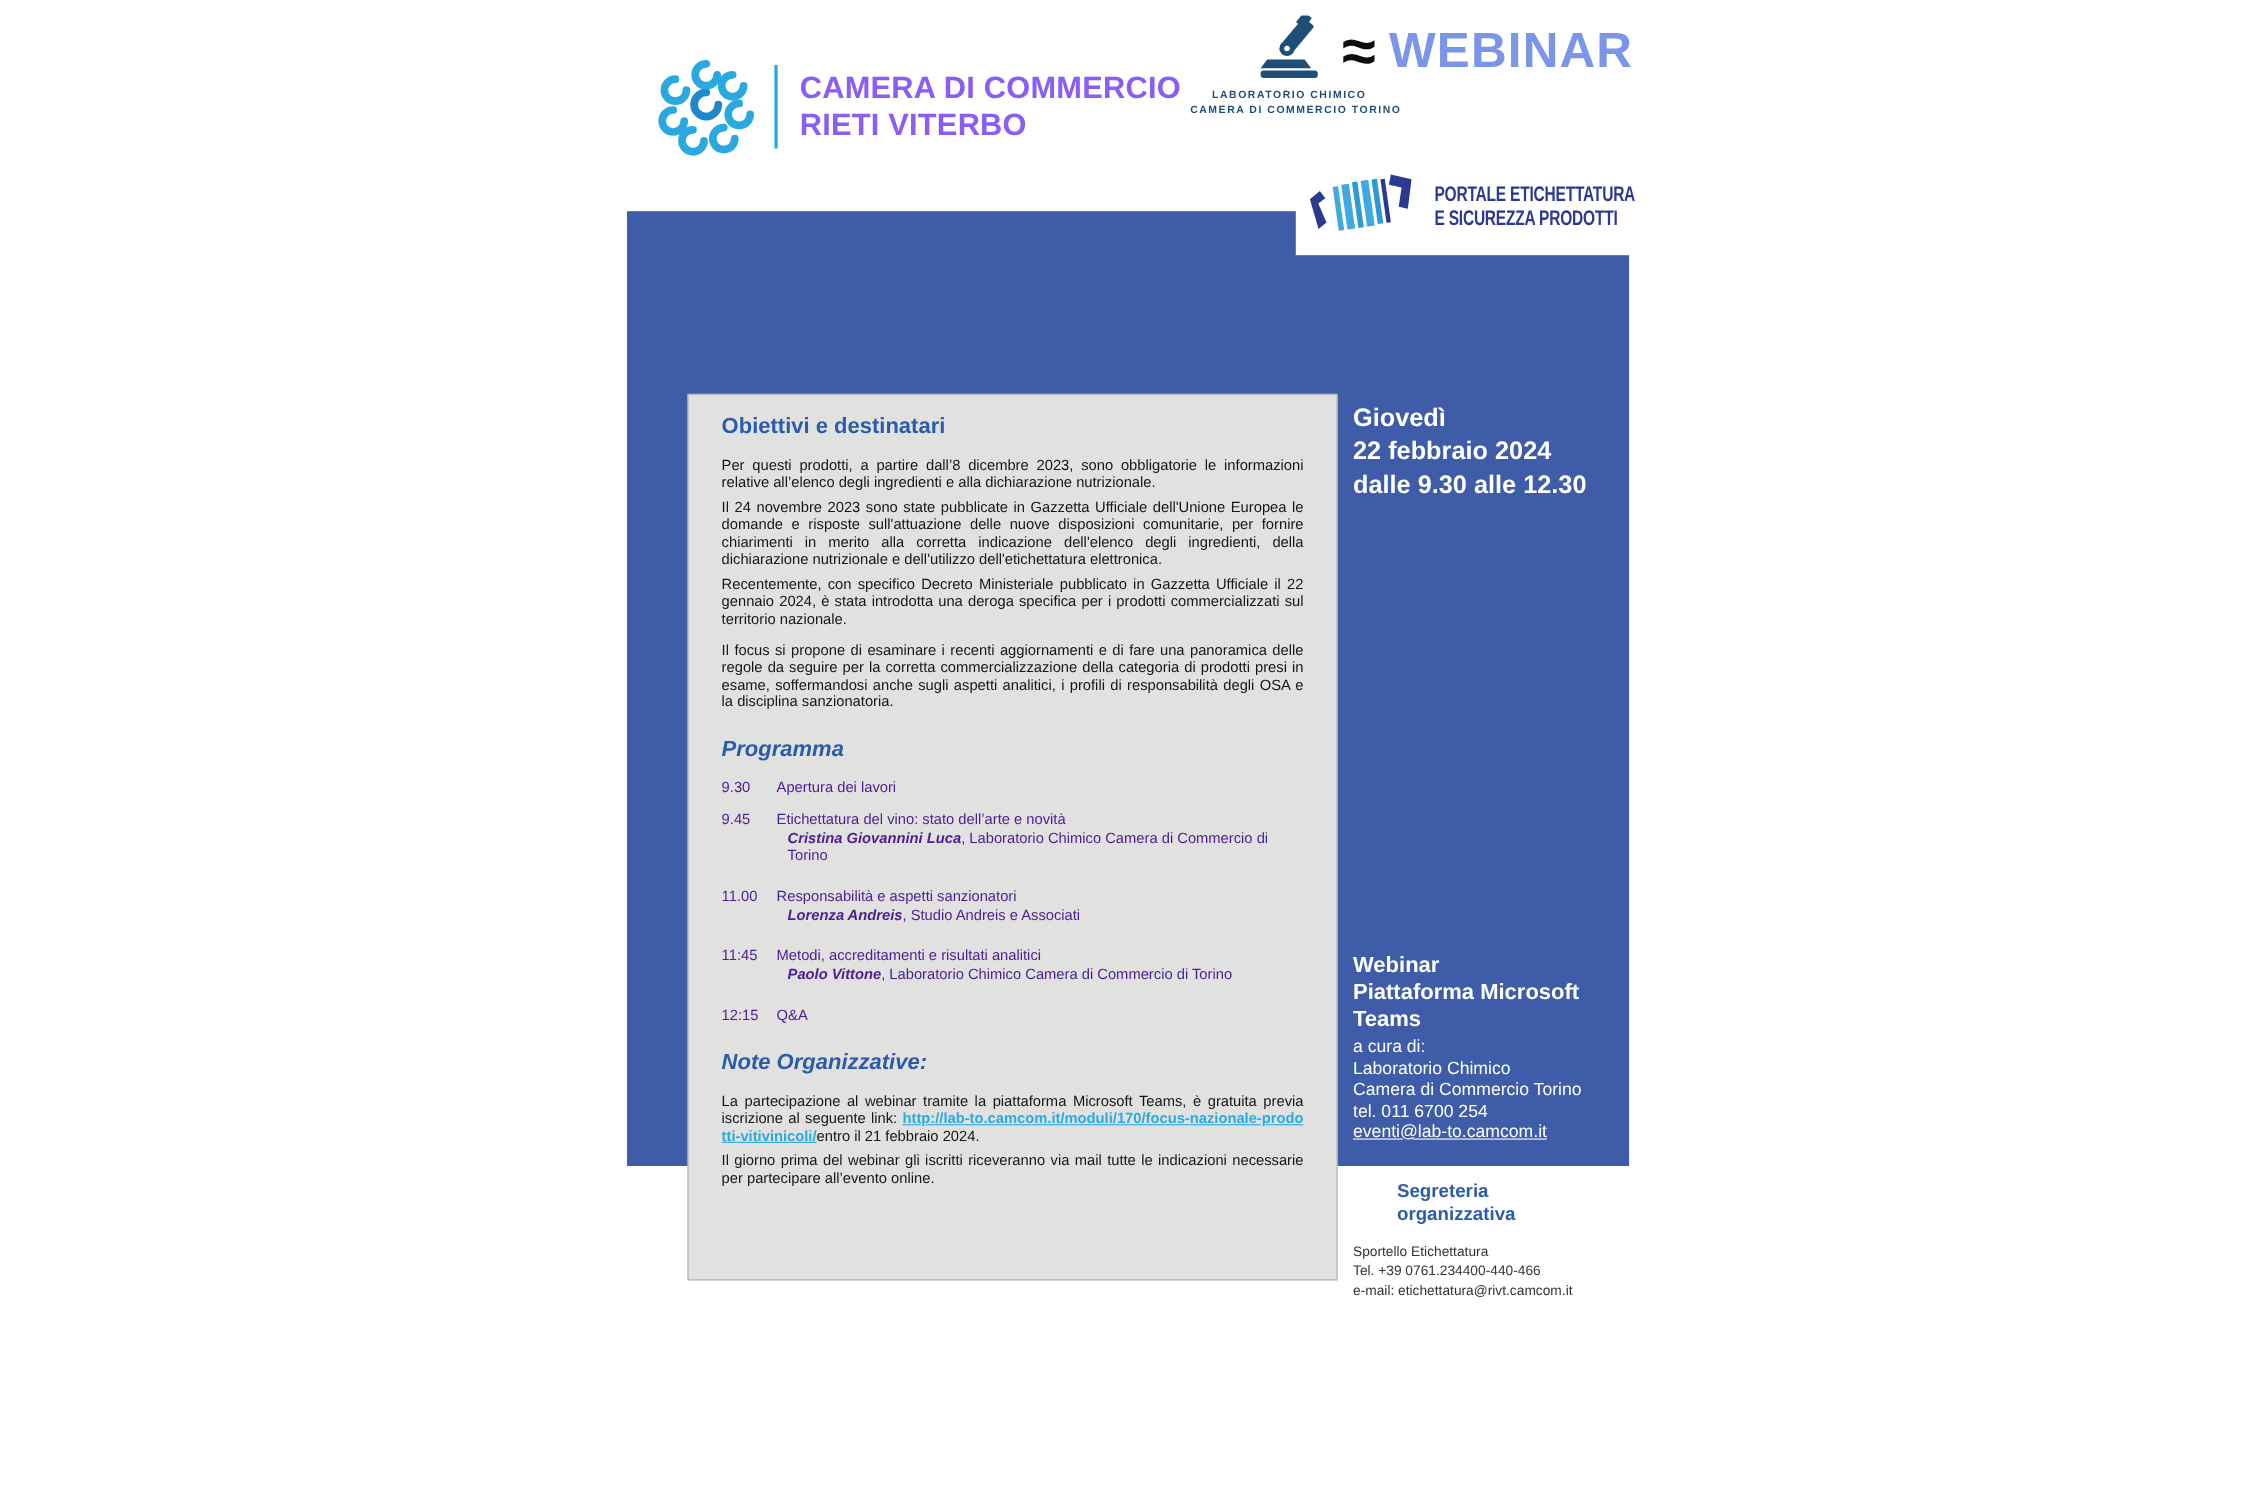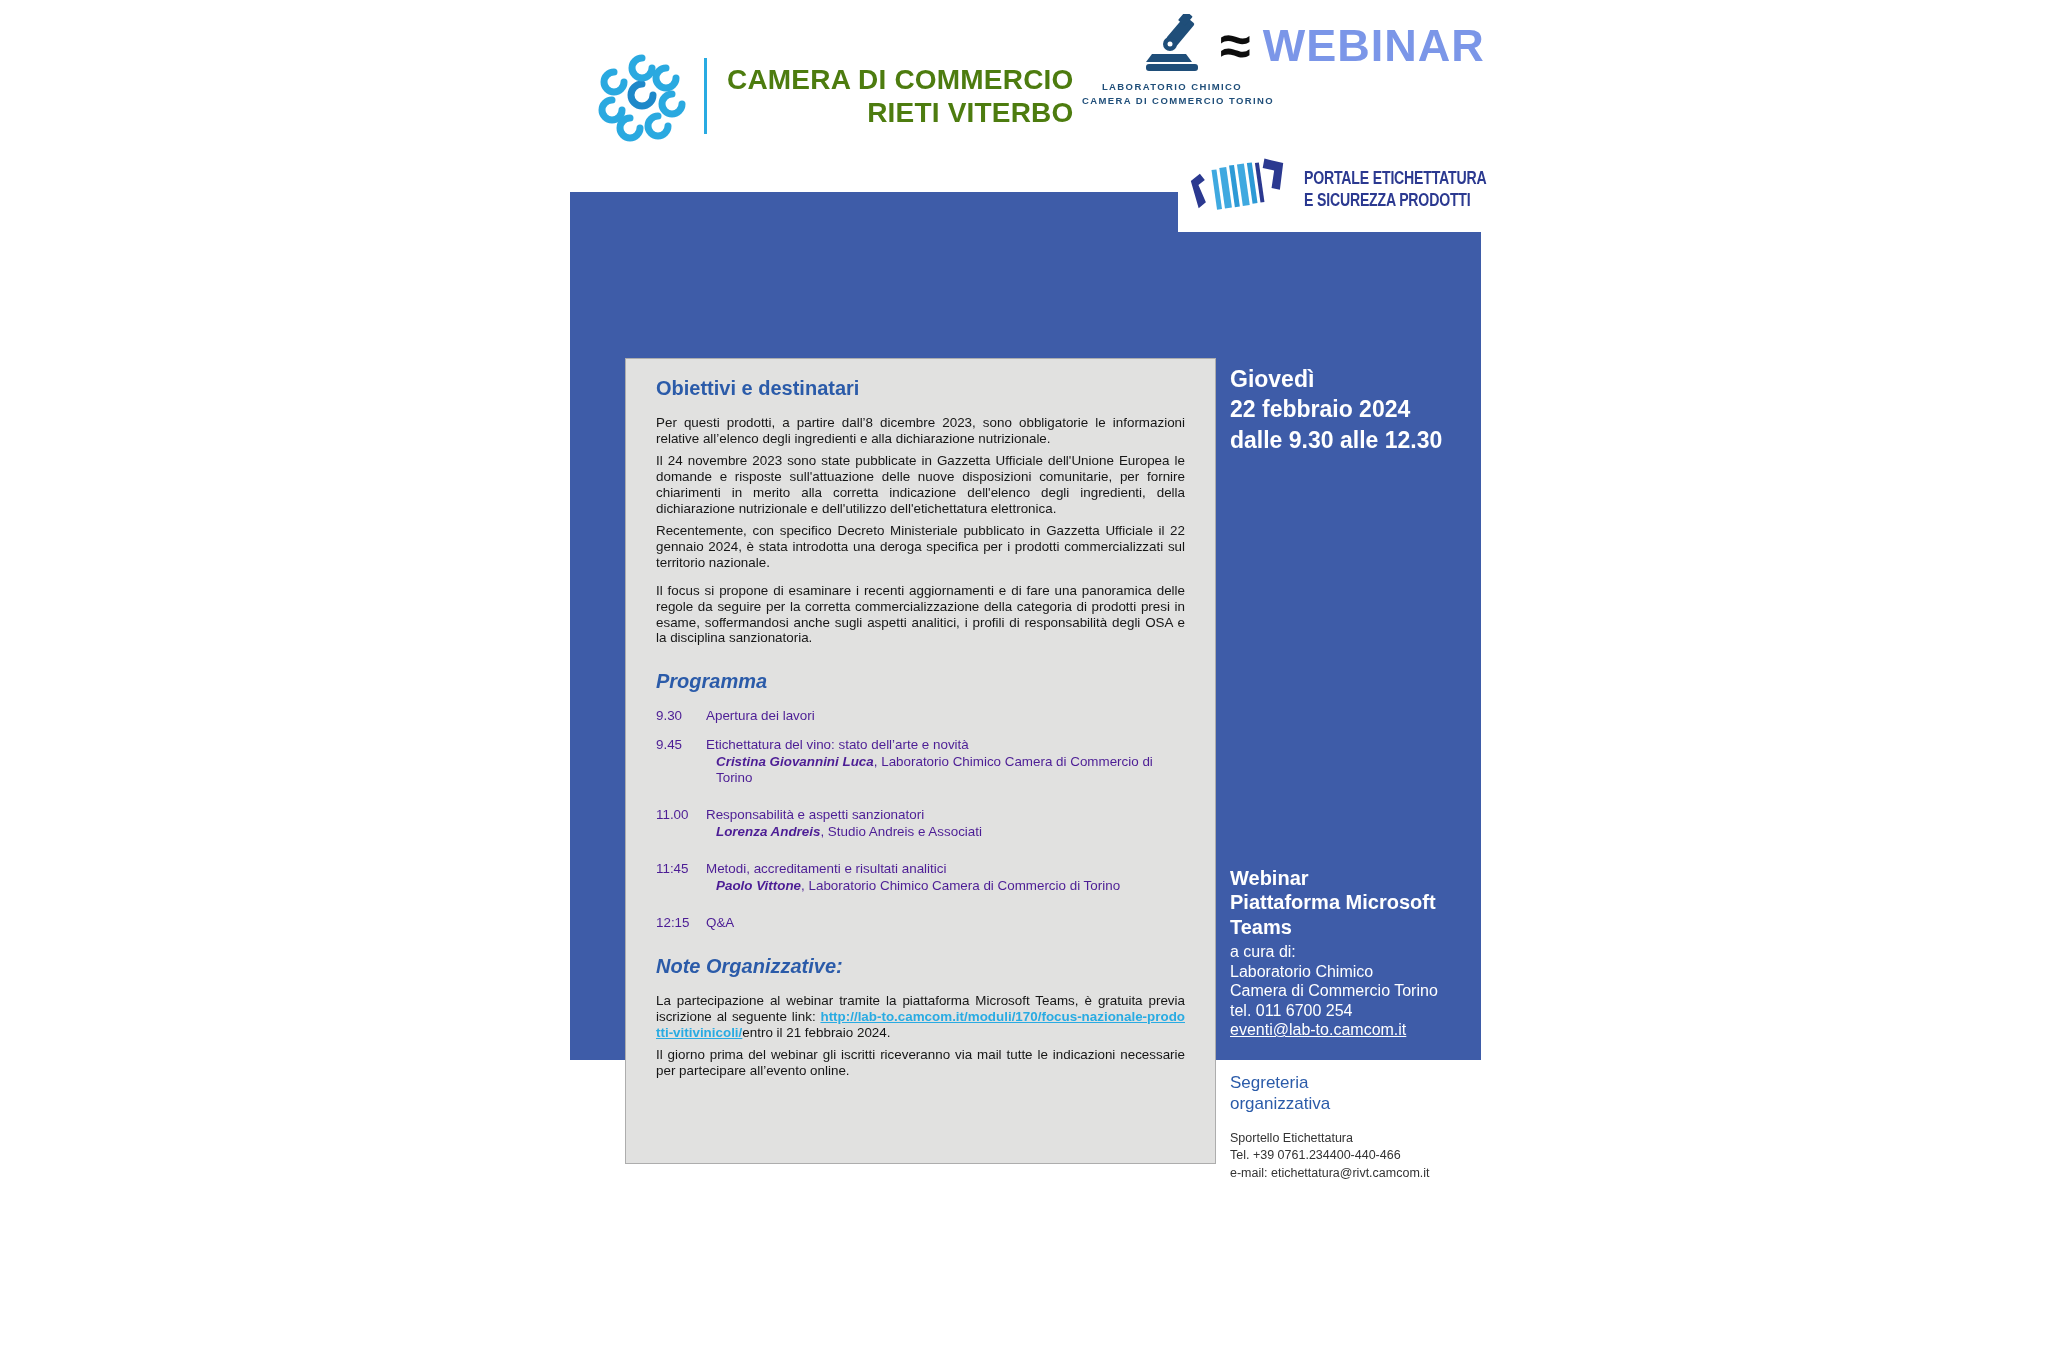--- a/index.html
+++ b/index.html
@@ -7,21 +7,21 @@
   body {
     width:2048px; height:1365px; position:relative; overflow:hidden;
     background:#ffffff;
     font-family:"Liberation Sans", sans-serif;
     -webkit-font-smoothing:antialiased;
   }
 
   
   .cdc-logo { position:absolute; left:596px; top:46px; display:flex; align-items:center; }
   .cdc-divider { width:3px; height:76px; background:#29ABE2; margin:0 20px 0 16px; }
-  .cdc-text { color:#4d7c0f; font-size:28px; font-weight:600; line-height:1.18; letter-spacing:.2px;text-align:right; }
+  .cdc-text { color:#8b5cf6; font-size:28px; font-weight:600; line-height:1.18; letter-spacing:.2px; }
 
   .lab-logo { position:absolute; left:1082px; top:14px; width:180px; text-align:center; }
   .lab-logo svg { display:block; margin:0 auto; }
   .lab-caption { margin-top:4px; font-size:9.5px; font-weight:700; color:#1F4E79; letter-spacing:1.4px; line-height:1.5; white-space:nowrap; }
 
   .webinar-wrap { position:absolute; left:1220px; top:20px; display:flex; align-items:center; }
   .approx { font-size:56px; font-weight:900; color:#0d0d0d; line-height:.9; margin-right:12px; }
   .webinar-word { font-size:45px; font-weight:800; color:#7B96E8; letter-spacing:1px; }
 
   
@@ -50,21 +50,21 @@
   .link { color:#29ABE2; font-weight:700; text-decoration:underline; word-break:break-all; cursor:pointer; }
 
   
   .date-block { position:absolute; left:1230px; top:364px; color:#ffffff; font-size:23px; font-weight:700; line-height:1.32; }
   .webinar-block { position:absolute; left:1230px; top:866px; color:#ffffff; width:240px; }
   .webinar-title { font-size:20px; font-weight:700; line-height:1.22; }
   .webinar-info { font-size:16px; line-height:1.22; margin-top:3px; }
   .email-link { color:#ffffff; text-decoration:underline; cursor:pointer; }
 
   .segreteria { position:absolute; left:1230px; top:1072px; width:260px; }
-  .seg-heading { color:#2B5BA9; font-size:17px; font-weight:400; line-height:1.25; margin-bottom:15px; }
+  .seg-heading { color:#2B5BA9; font-size:17px; font-weight:700; line-height:1.25; margin-bottom:15px;margin-left:40px; }
   .seg-lines { font-size:12.5px; color:#333333; line-height:1.4; }
 </style>
 </head>
 <body>
 
 <div class="cdc-logo">
   <span>
     <svg width="92" height="96" viewBox="0 0 92 96">
       <g fill="none" stroke="#2AA9E0" stroke-width="7" stroke-linecap="round">
         <path d="M46 38 a11 11 0 1 0 11 11" stroke="#1E88C9"></path>

